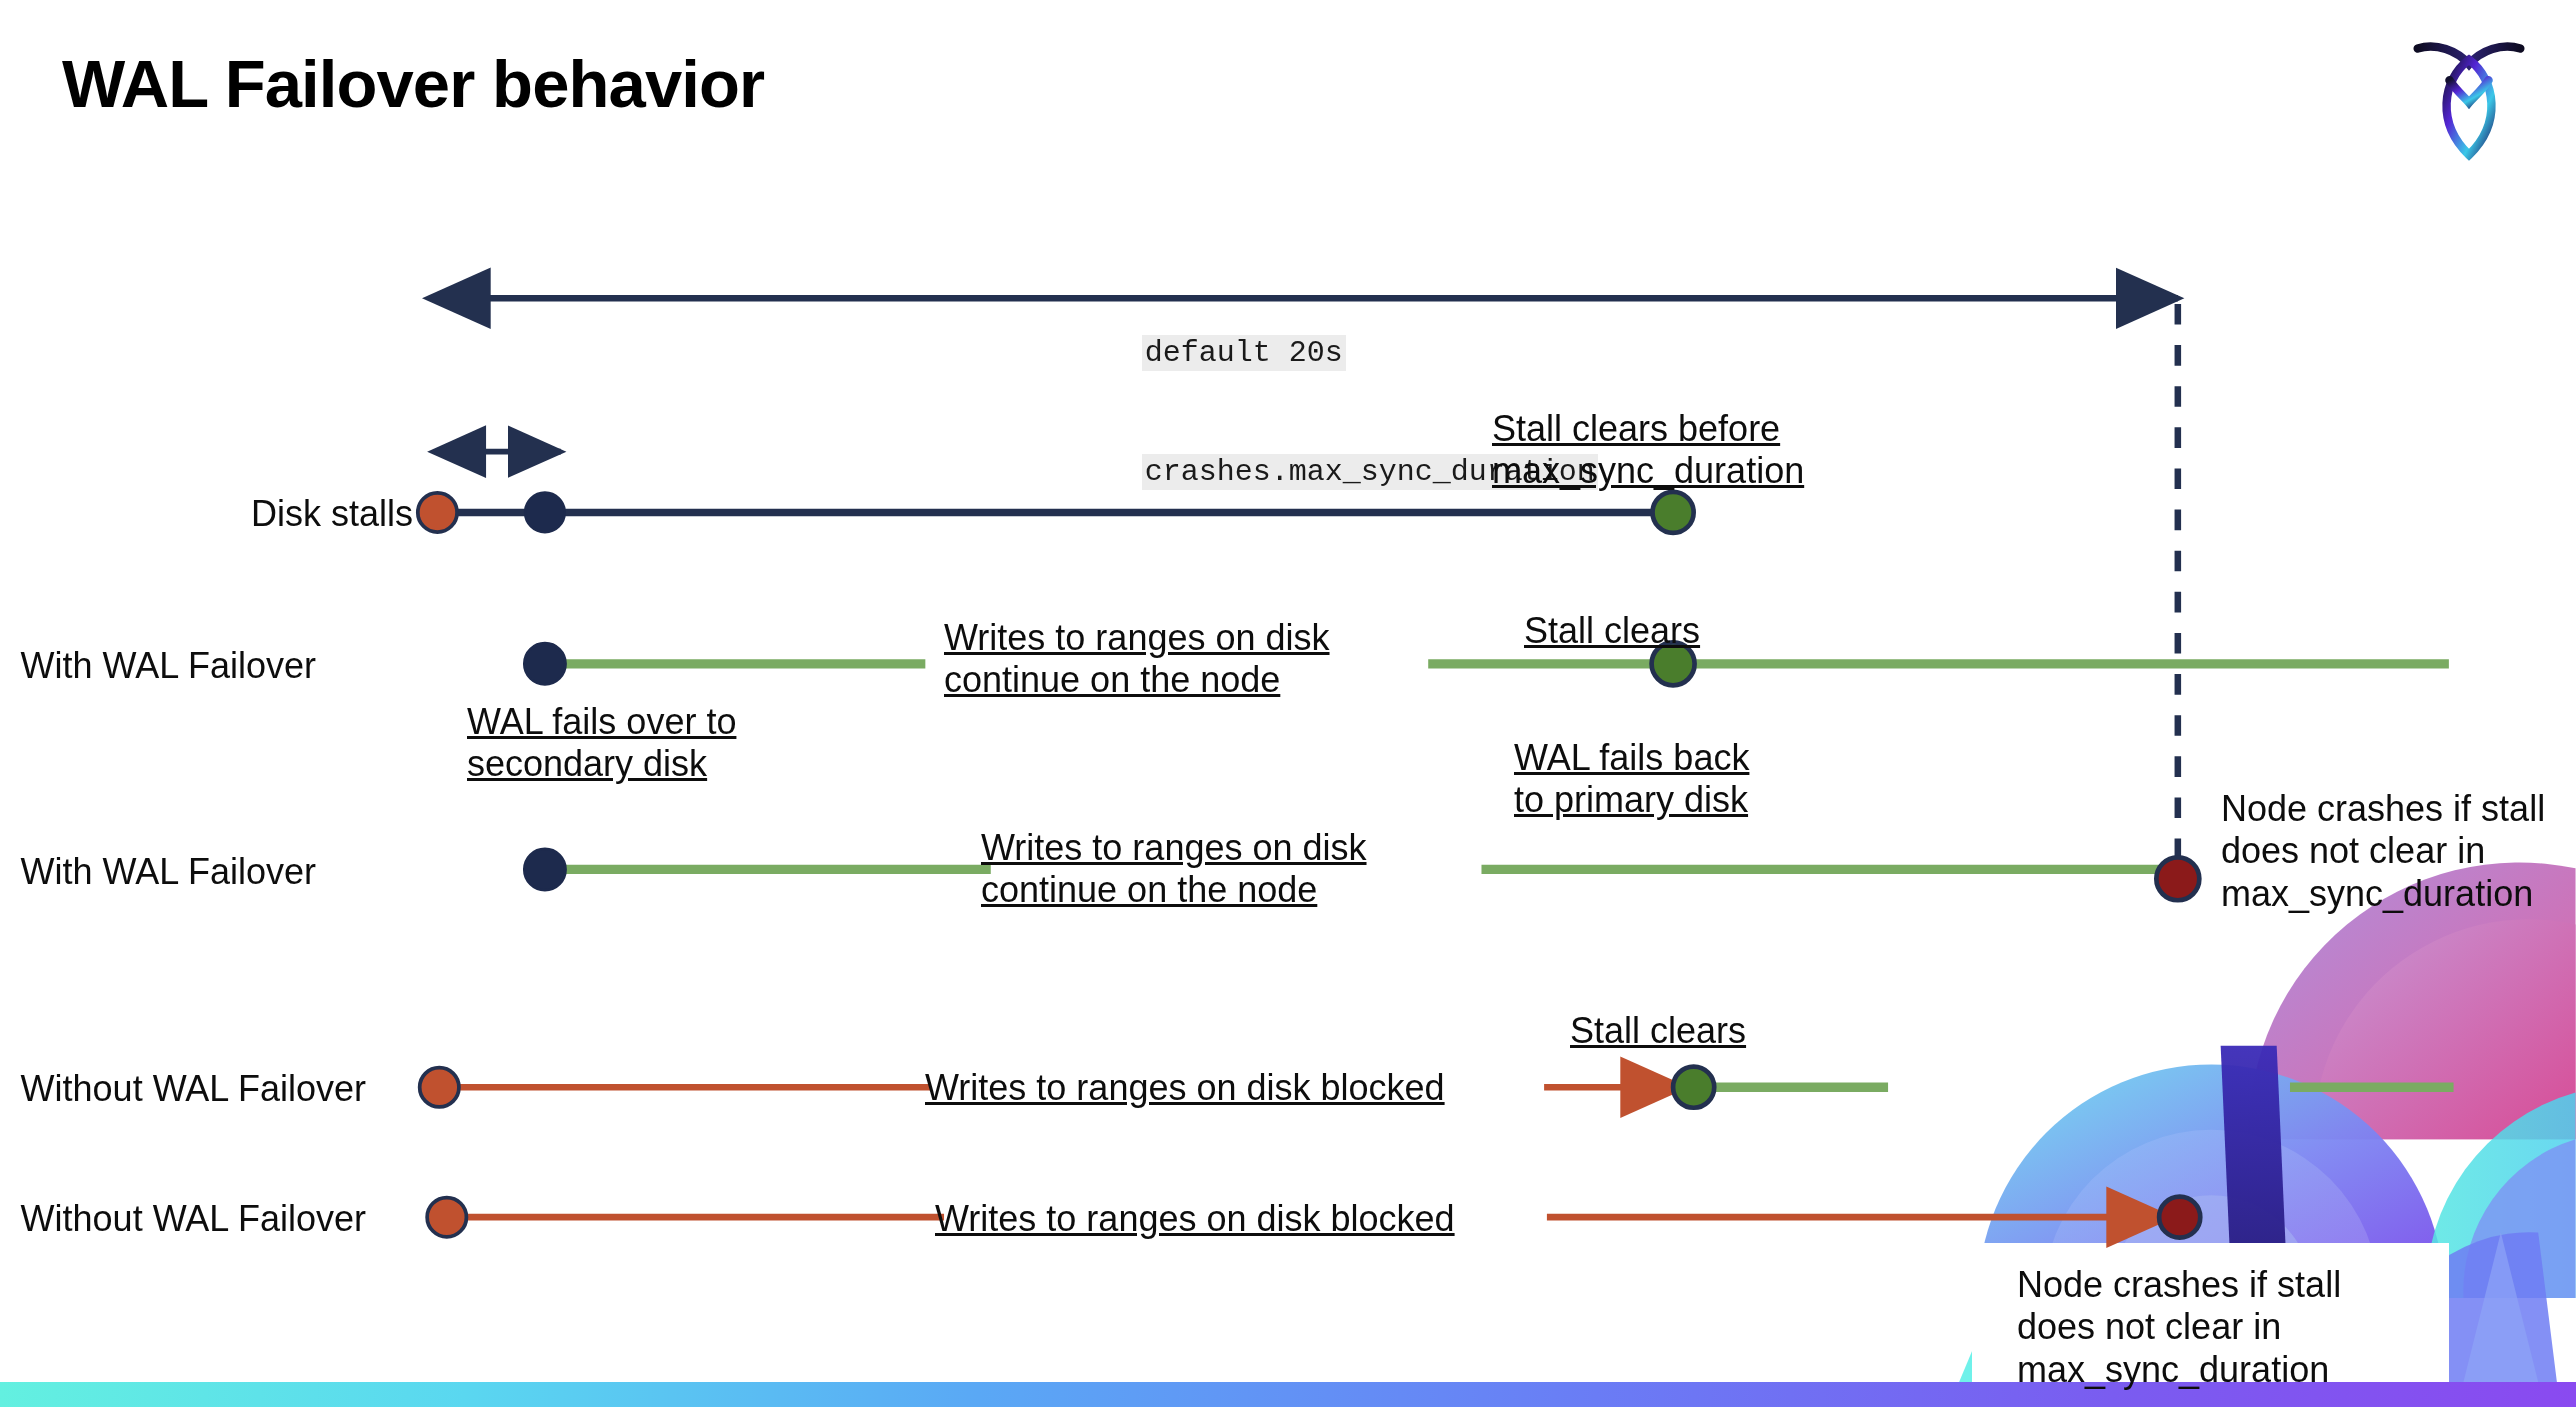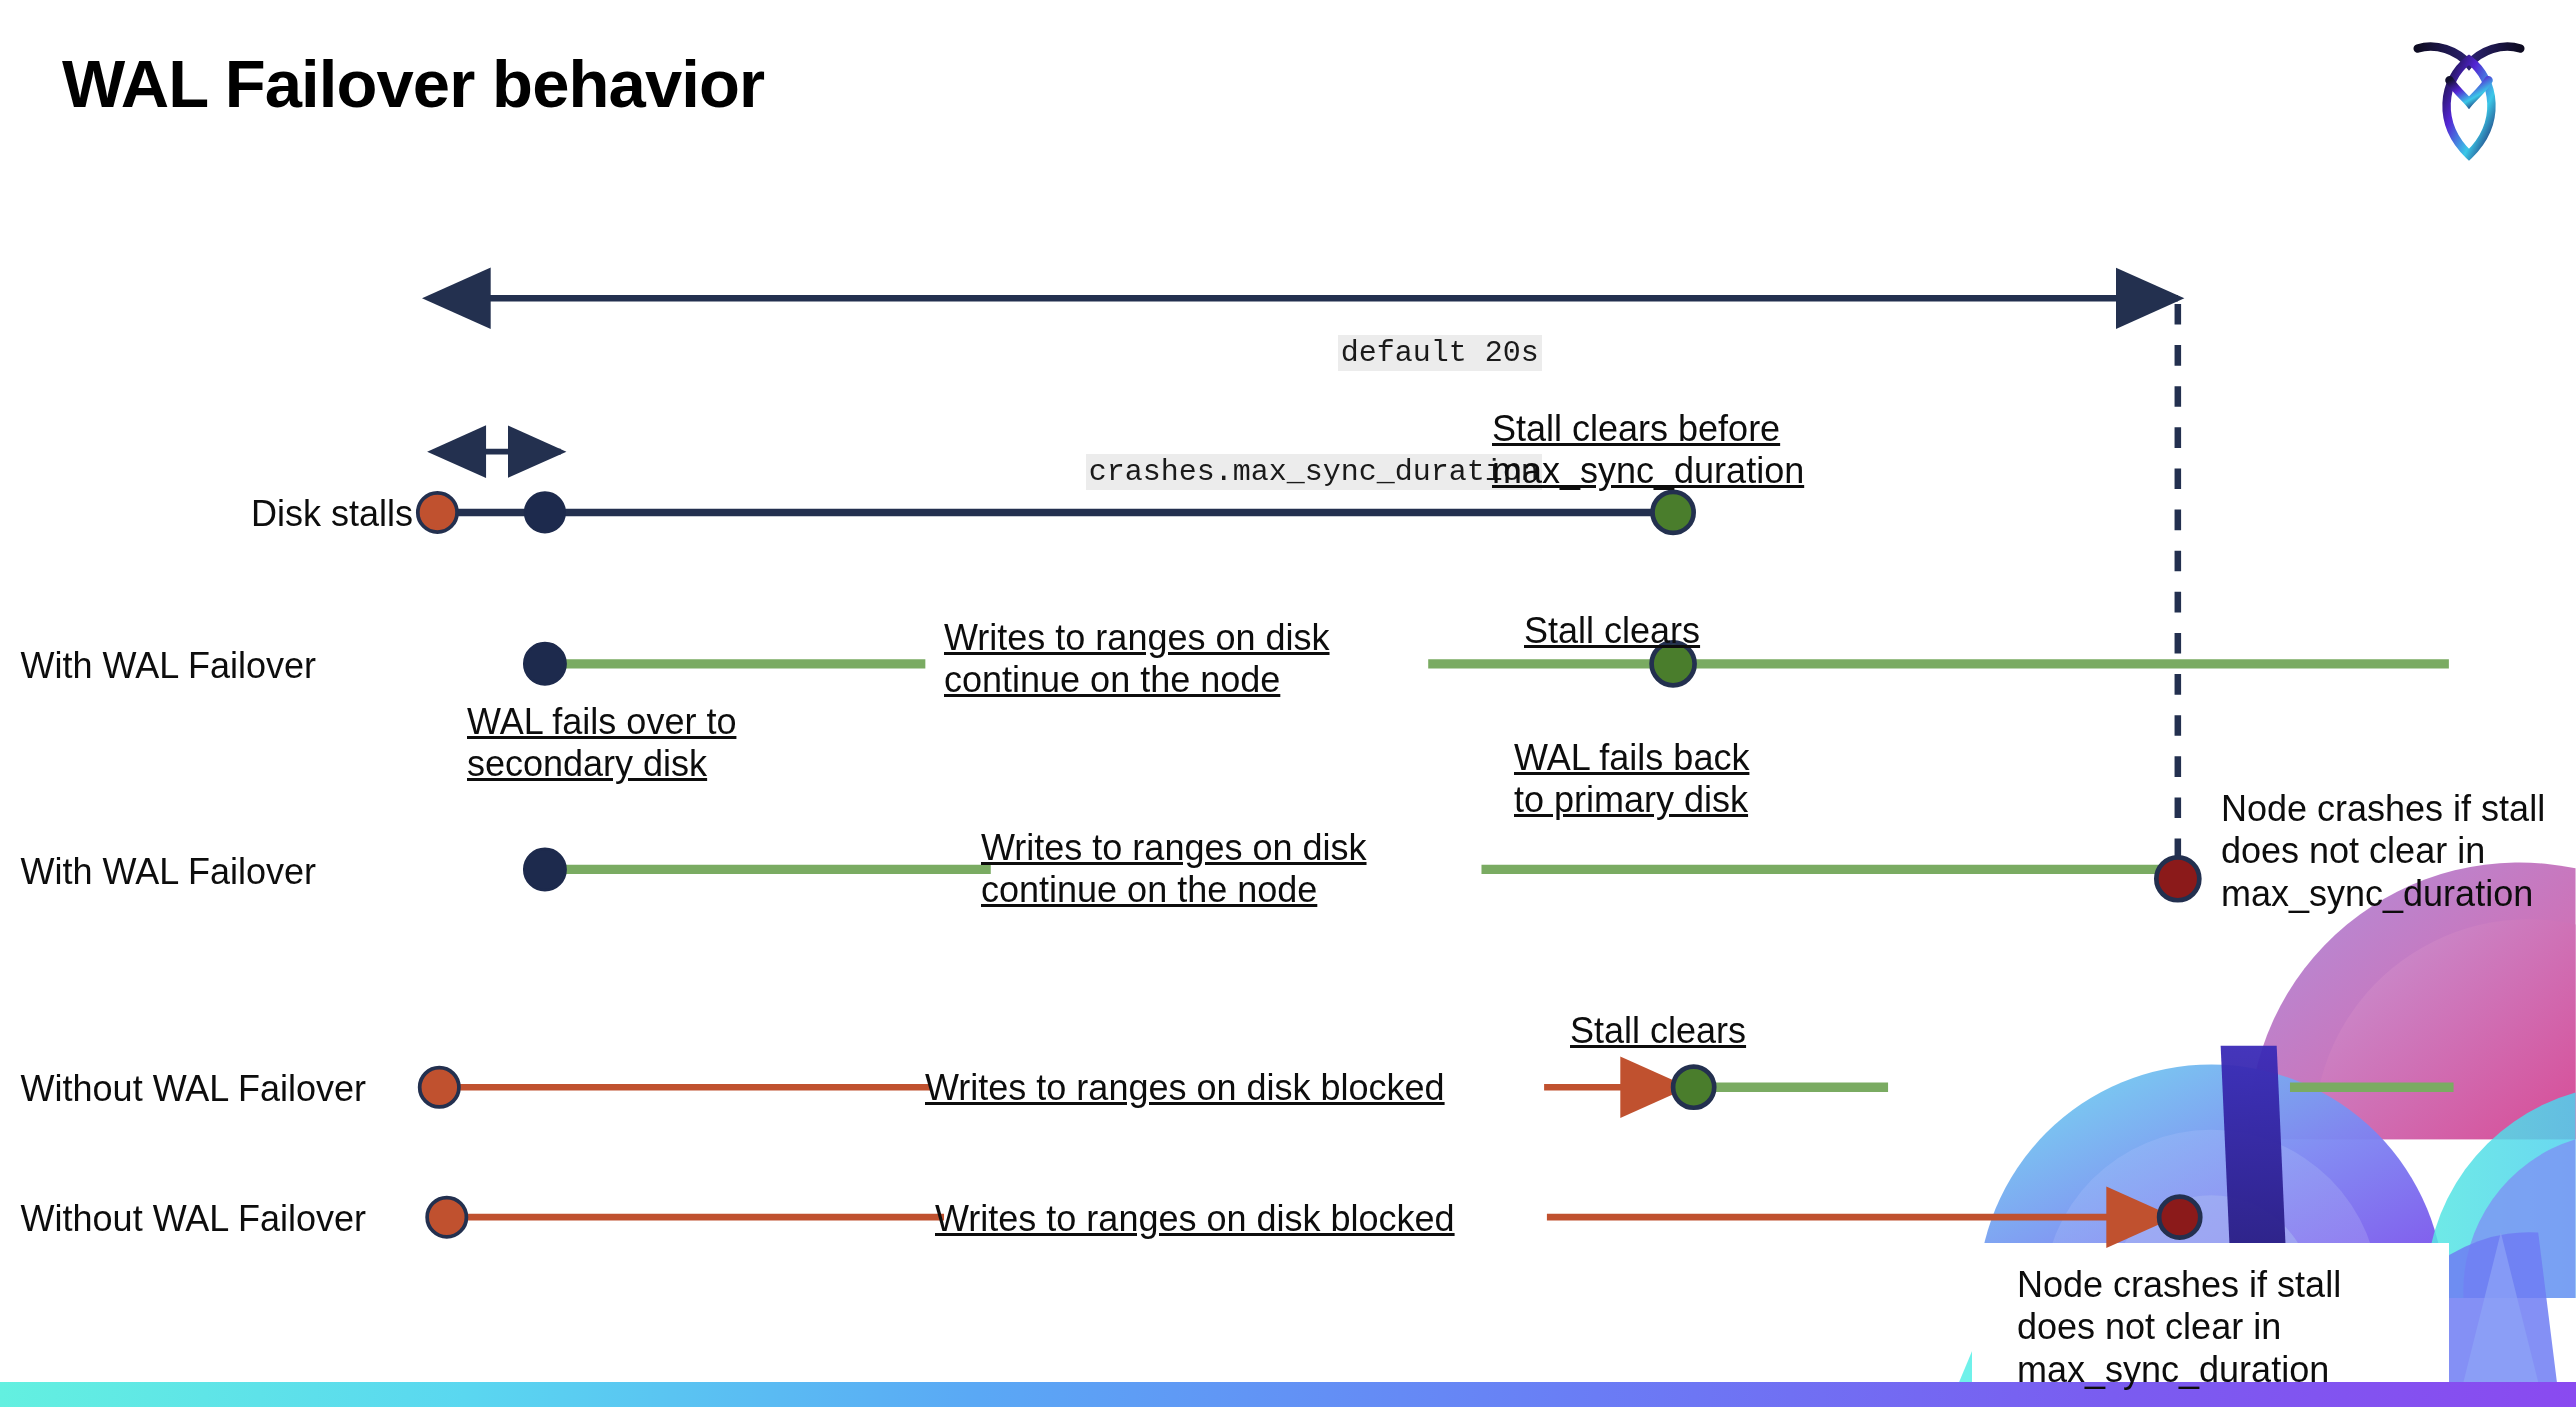--- a/index.html
+++ b/index.html
@@ -170,21 +170,21 @@
     <line x1="2450" y1="1163" x2="2625" y2="1163" stroke="#7aab62" stroke-width="10"></line>
     <circle cx="470" cy="1163" r="21" fill="#c0512f" stroke="#23304f" stroke-width="4"></circle>
     <circle cx="1812" cy="1163" r="22" fill="#4a7d2c" stroke="#23304f" stroke-width="5"></circle>
 
     <line x1="478" y1="1302" x2="1010" y2="1302" stroke="#c0512f" stroke-width="7"></line>
     <line x1="1655" y1="1302" x2="2320" y2="1302" stroke="#c0512f" stroke-width="7" marker-end="url(#redR)"></line>
     <circle cx="478" cy="1302" r="21" fill="#c0512f" stroke="#23304f" stroke-width="4"></circle>
     <circle cx="2332" cy="1302" r="22" fill="#8b1a1a" stroke="#23304f" stroke-width="5"></circle>
   </svg>
 
-  <div class="code" style="left:1086px;top:255px;text-align:right;">
+  <div class="code" style="left:1142px;top:255px;text-align:left;">
     <div><span>default 20s</span></div>
     <div><span>crashes.max_sync_duration</span></div>
   </div>
 
 
   <div class="lbl r" style="left:0px;top:493px;width:393px;">Disk stalls</div>
 
   <div class="lbl l" style="left:20.6px;top:645px;width:430px;">With WAL Failover</div>
 
   <div class="lbl l" style="left:20.6px;top:851px;width:430px;">With WAL Failover</div>

